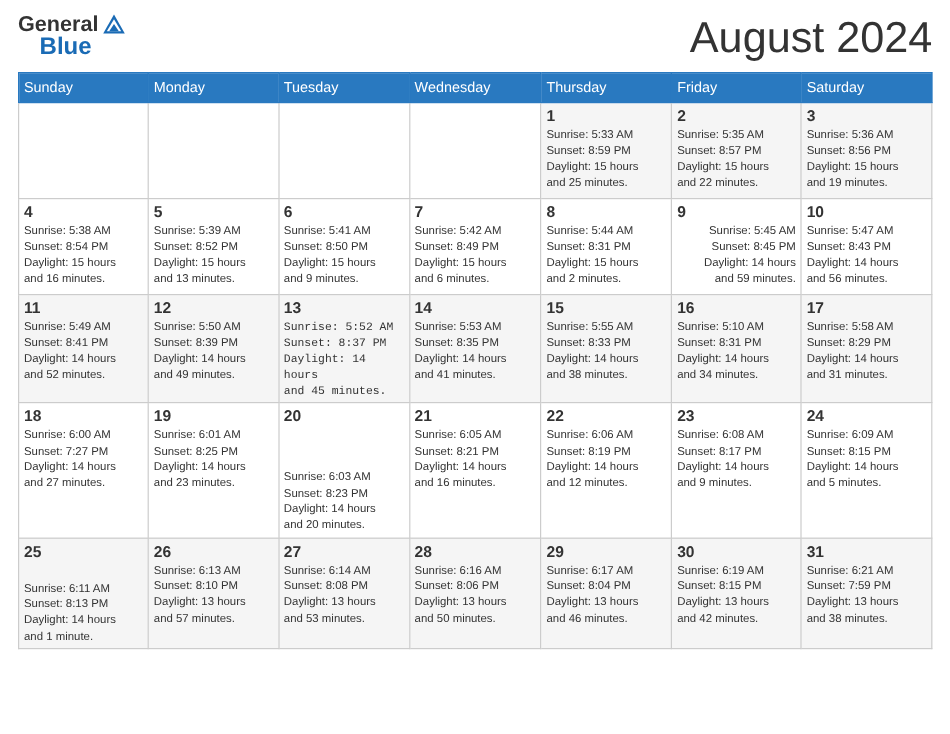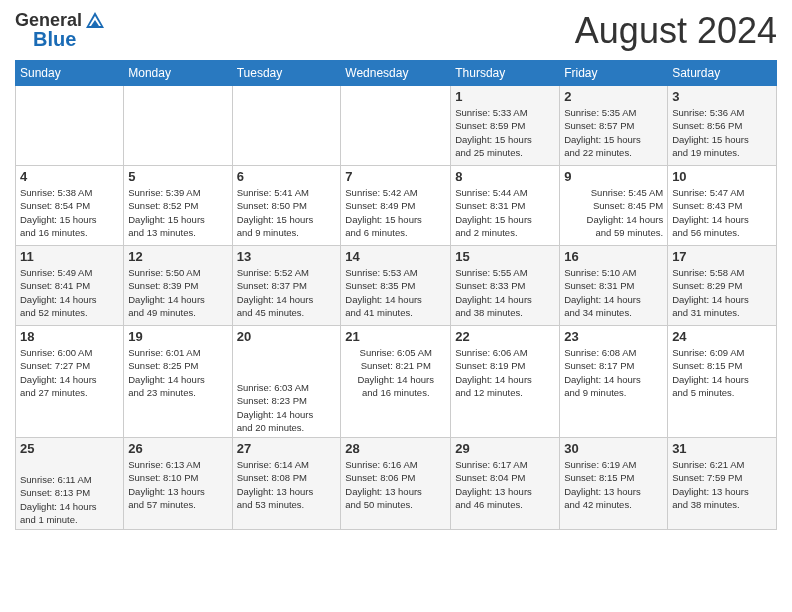--- a/index.html
+++ b/index.html
@@ -174,21 +174,21 @@
           </td>
           <td>
             <span class="day-num">12</span>
             <div class="day-info" style="white-space: pre-line;">Sunrise: 5:50 AM
 Sunset: 8:39 PM
 Daylight: 14 hours
 and 49 minutes.</div>
           </td>
           <td>
             <span class="day-num">13</span>
-            <div class="day-info" style="white-space: pre-line;">Sunrise: 5:52 AM
+            <div class="day-info" style="white-space: pre-line; font-family: Liberation Mono, monospace;">Sunrise: 5:52 AM
 Sunset: 8:37 PM
 Daylight: 14 hours
 and 45 minutes.</div>
           </td>
           <td>
             <span class="day-num">14</span>
             <div class="day-info" style="white-space: pre-line;">Sunrise: 5:53 AM
 Sunset: 8:35 PM
 Daylight: 14 hours
 and 41 minutes.</div>
@@ -232,21 +232,21 @@
           </td>
           <td>
             <span class="day-num">20</span>
             <div class="day-info" style="white-space: pre-line; margin-top: 37px;">Sunrise: 6:03 AM
 Sunset: 8:23 PM
 Daylight: 14 hours
 and 20 minutes.</div>
           </td>
           <td>
             <span class="day-num">21</span>
-            <div class="day-info" style="white-space: pre-line; text-align: center;">Sunrise: 6:05 AM
+            <div class="day-info" style="white-space: pre-line;">Sunrise: 6:05 AM
 Sunset: 8:21 PM
 Daylight: 14 hours
 and 16 minutes.</div>
           </td>
           <td>
             <span class="day-num">22</span>
             <div class="day-info" style="white-space: pre-line;">Sunrise: 6:06 AM
 Sunset: 8:19 PM
 Daylight: 14 hours
 and 12 minutes.</div>

